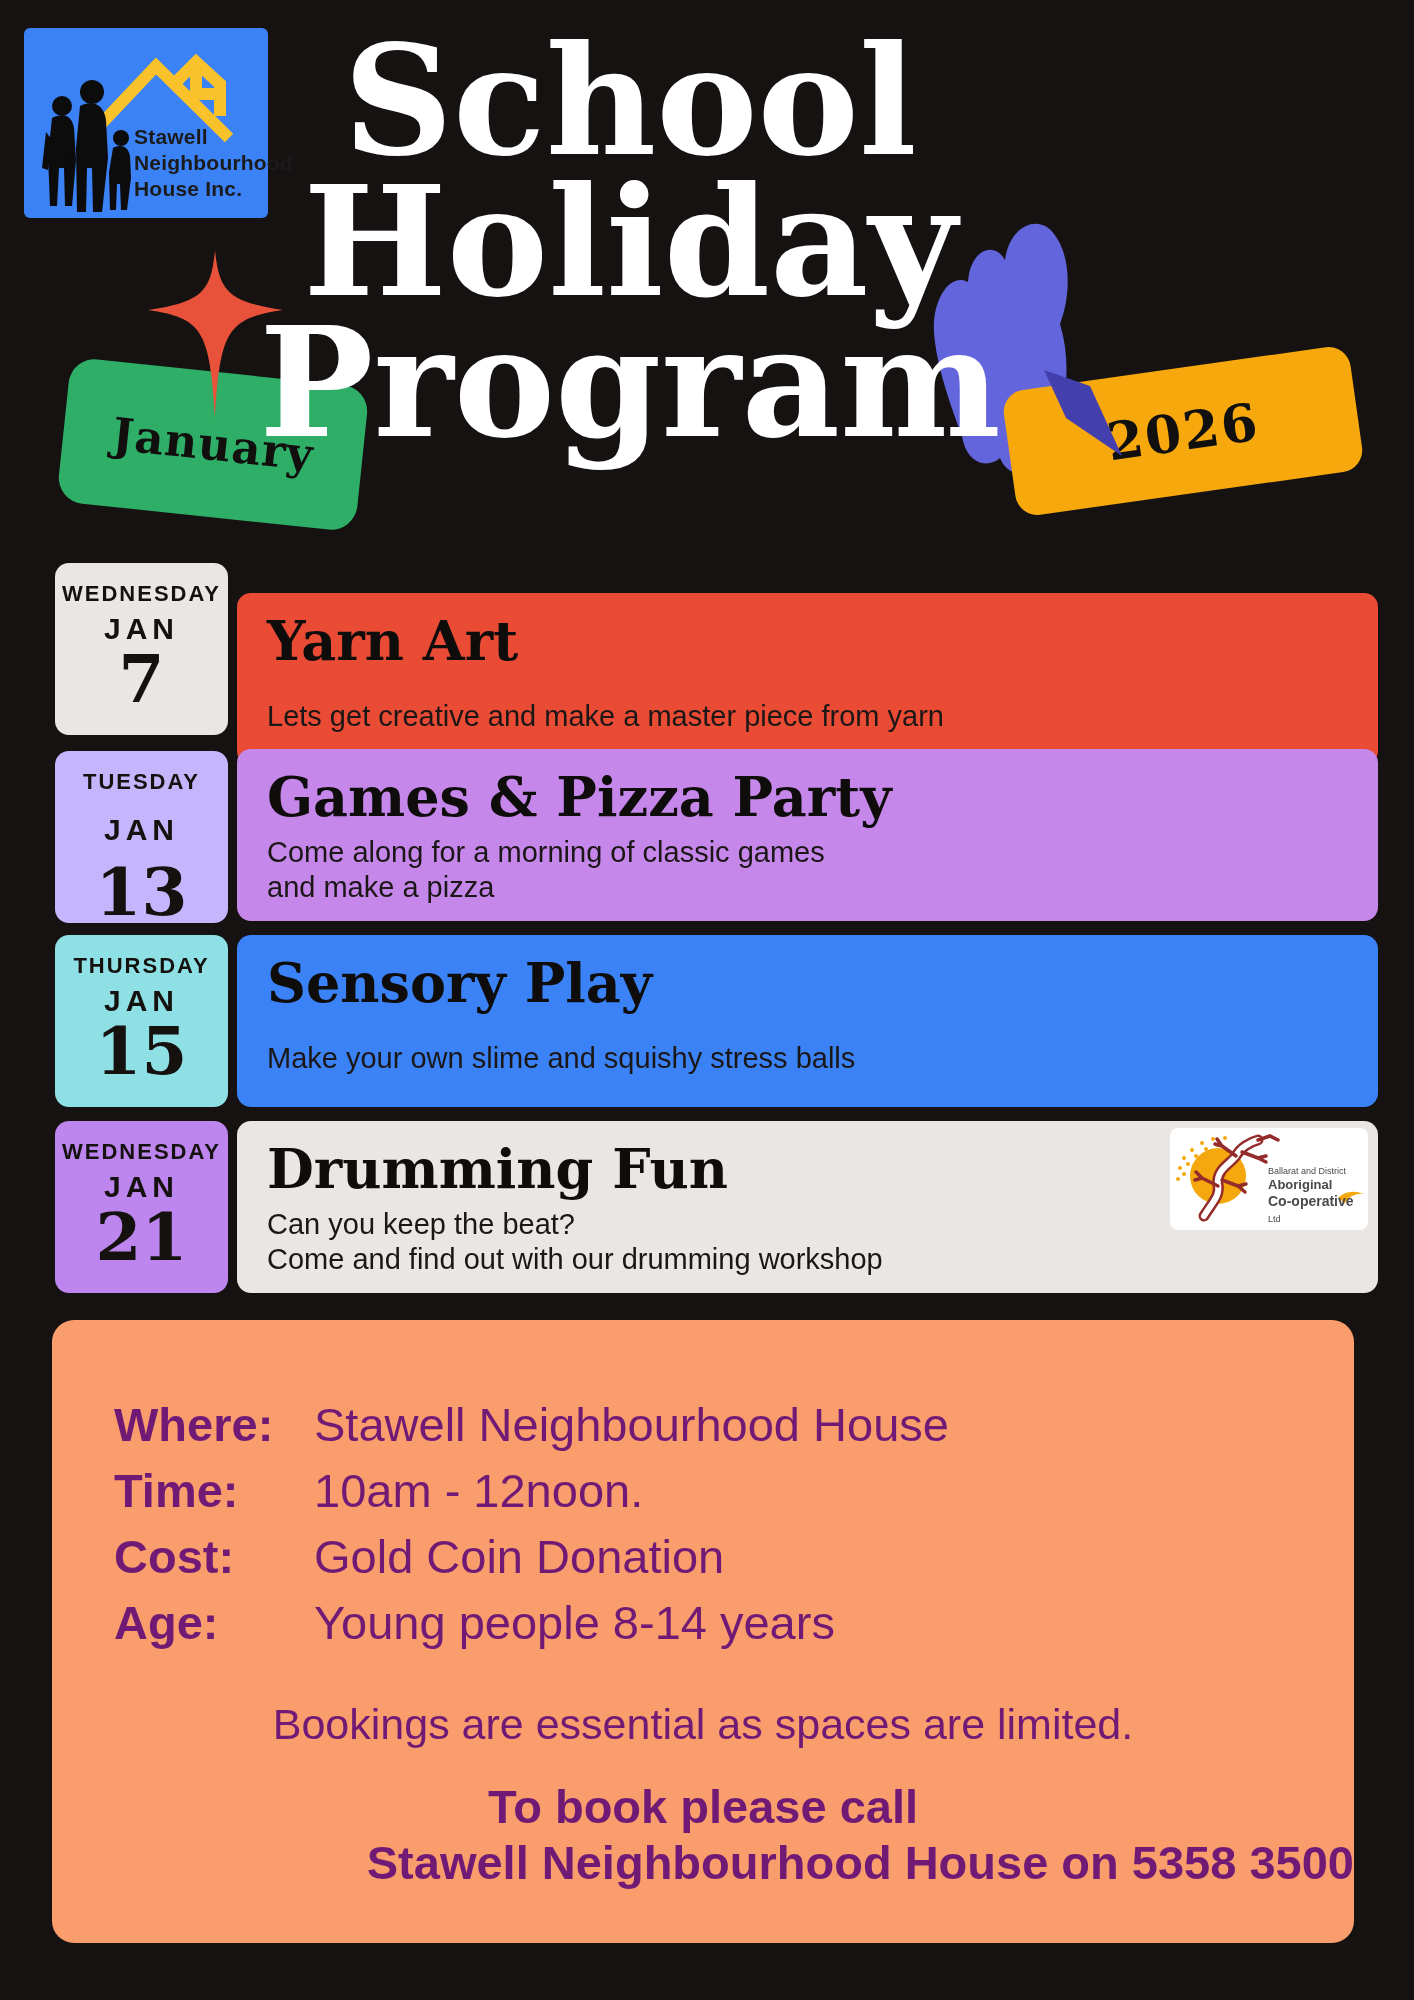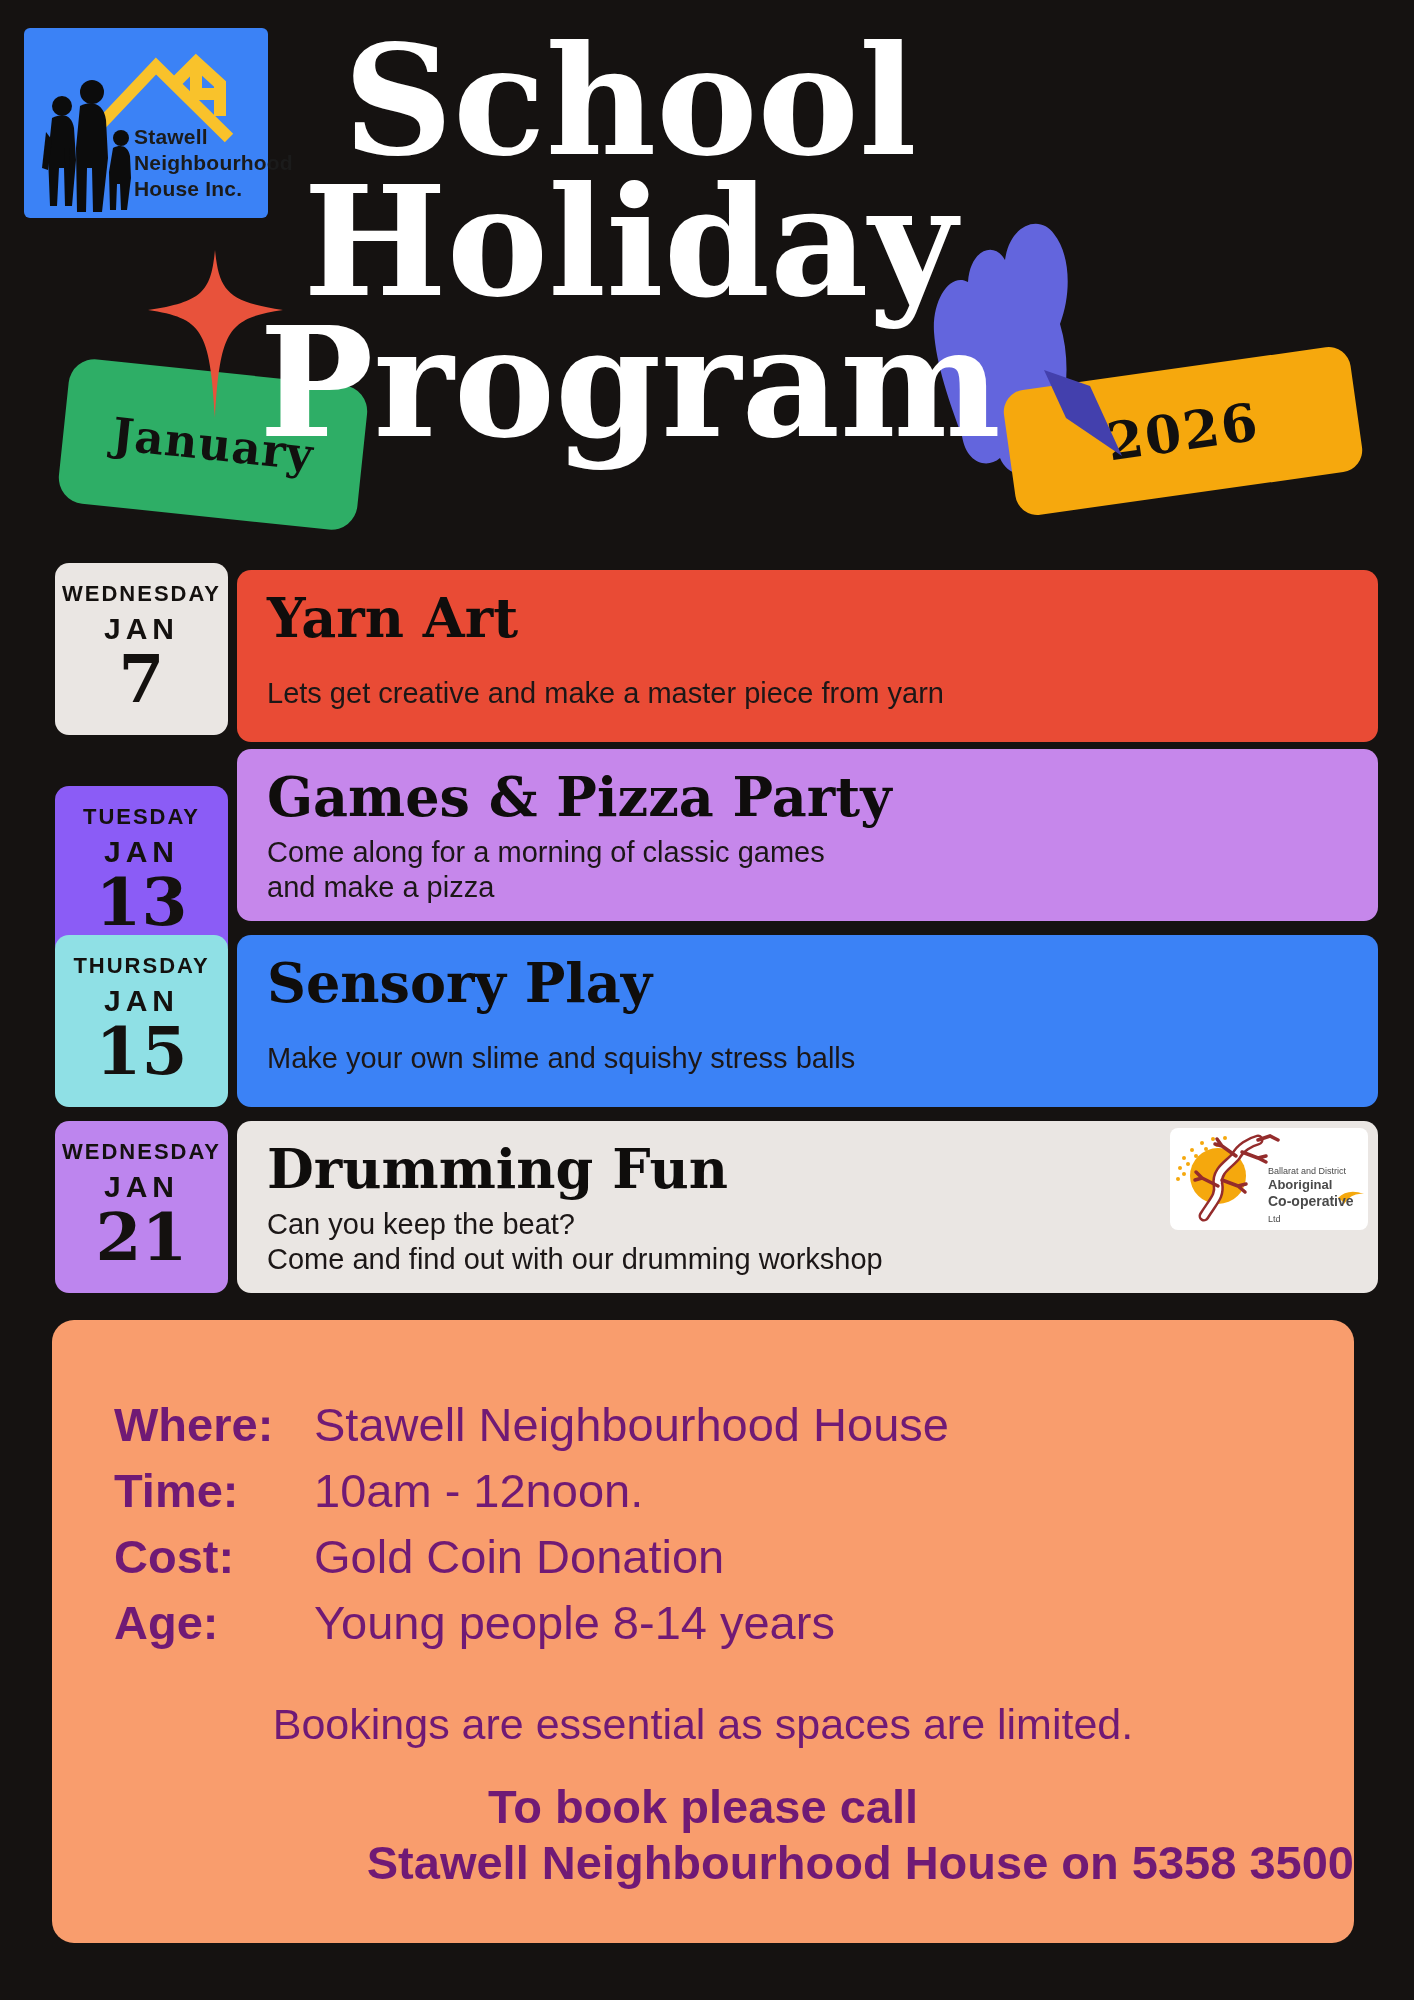--- a/index.html
+++ b/index.html
@@ -137,26 +137,26 @@
 
   <div class="abs badge badge-year" style="background: rgb(246, 168, 13);">
     <span>2026</span>
   </div>
 
   <div class="abs row-card" style="top: 563px; background: rgb(234, 230, 227);">
     <div class="day">WEDNESDAY</div>
     <div class="mon">JAN</div>
     <div class="num">7</div>
   </div>
-  <div class="abs row-banner spread" style="top: 570px; background: rgb(233, 75, 53);">
+  <div class="abs row-banner spread" style="top: 593px; background: rgb(233, 75, 53);">
     <h2>Yarn Art</h2>
     <p>Lets get creative and make a master piece from yarn</p>
   </div>
 
-  <div class="abs row-card" style="top: 786px; background: #8b5cf6;">
+  <div class="abs row-card" style="top: 751px; background: #c4b5fd; justify-content: space-between;">
     <div class="day">TUESDAY</div>
     <div class="mon">JAN</div>
     <div class="num">13</div>
   </div>
   <div class="abs row-banner" style="top: 749px; background: rgb(198, 135, 235);">
     <h2>Games &amp; Pizza Party</h2>
     <p style="margin-top:8px">
       <span>Come along for a morning of classic games</span><br>
       <span>and make a pizza</span>
     </p>

